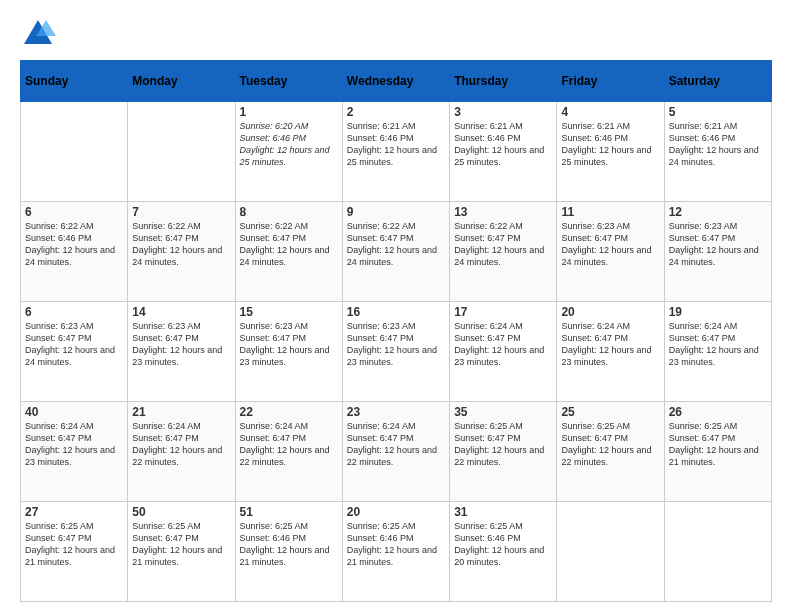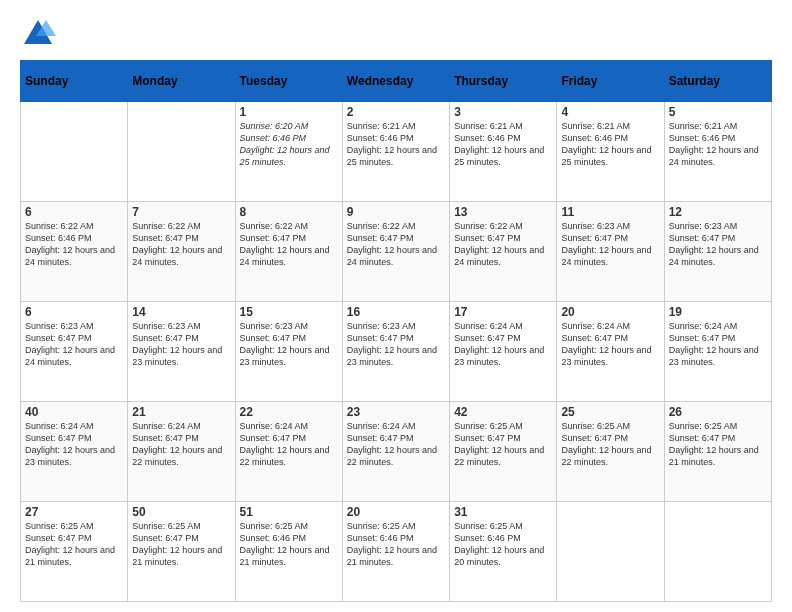--- a/index.html
+++ b/index.html
@@ -281,21 +281,21 @@
 Sunset: 6:47 PM
 Daylight: 12 hours and 22 minutes.</div>
           </td>
           <td>
             <span class="day-num">23</span>
             <div class="cell-text" style="white-space: pre-line;">Sunrise: 6:24 AM
 Sunset: 6:47 PM
 Daylight: 12 hours and 22 minutes.</div>
           </td>
           <td>
-            <span class="day-num">42</span>
+            <span class="day-num">35</span>
             <div class="cell-text" style="white-space: pre-line;">Sunrise: 6:25 AM
 Sunset: 6:47 PM
 Daylight: 12 hours and 22 minutes.</div>
           </td>
           <td>
             <span class="day-num">25</span>
             <div class="cell-text" style="white-space: pre-line;">Sunrise: 6:25 AM
 Sunset: 6:47 PM
 Daylight: 12 hours and 22 minutes.</div>
           </td>

